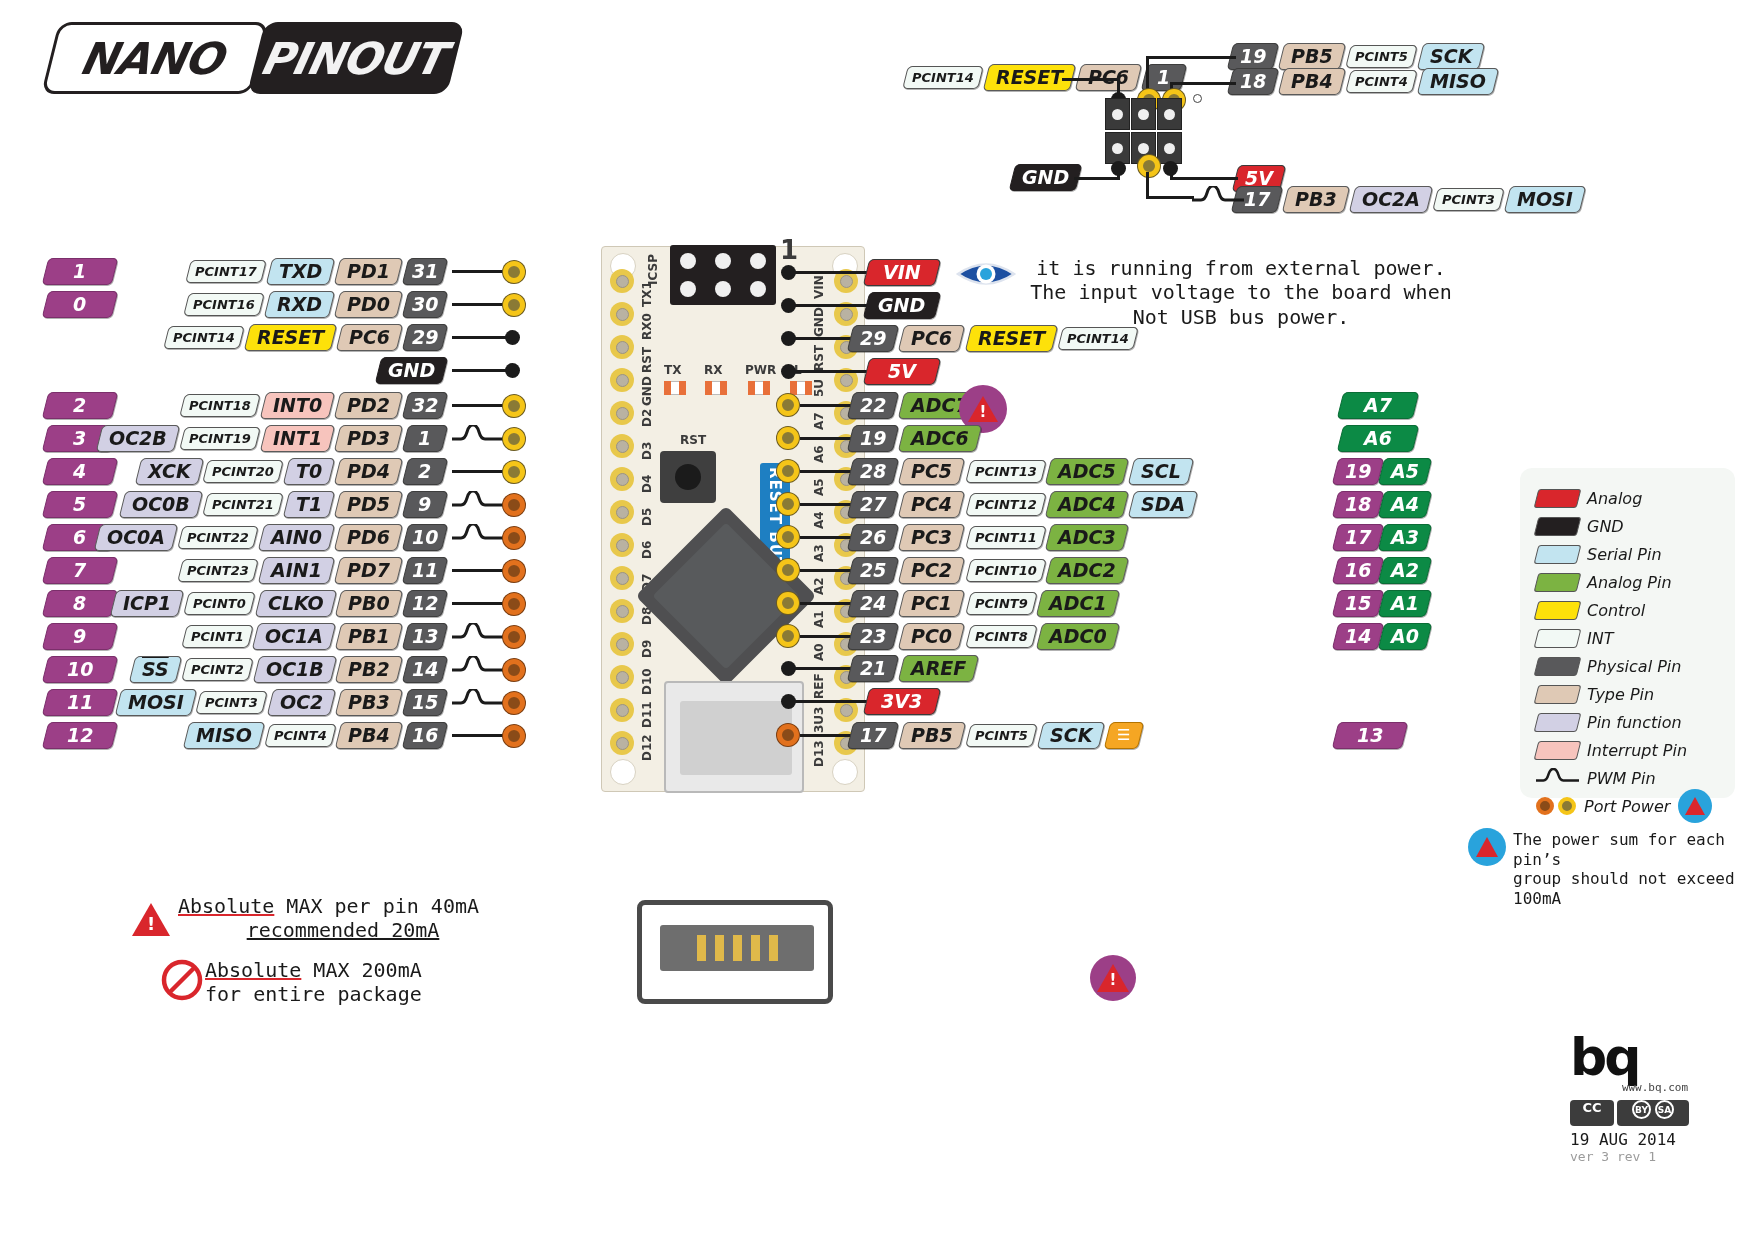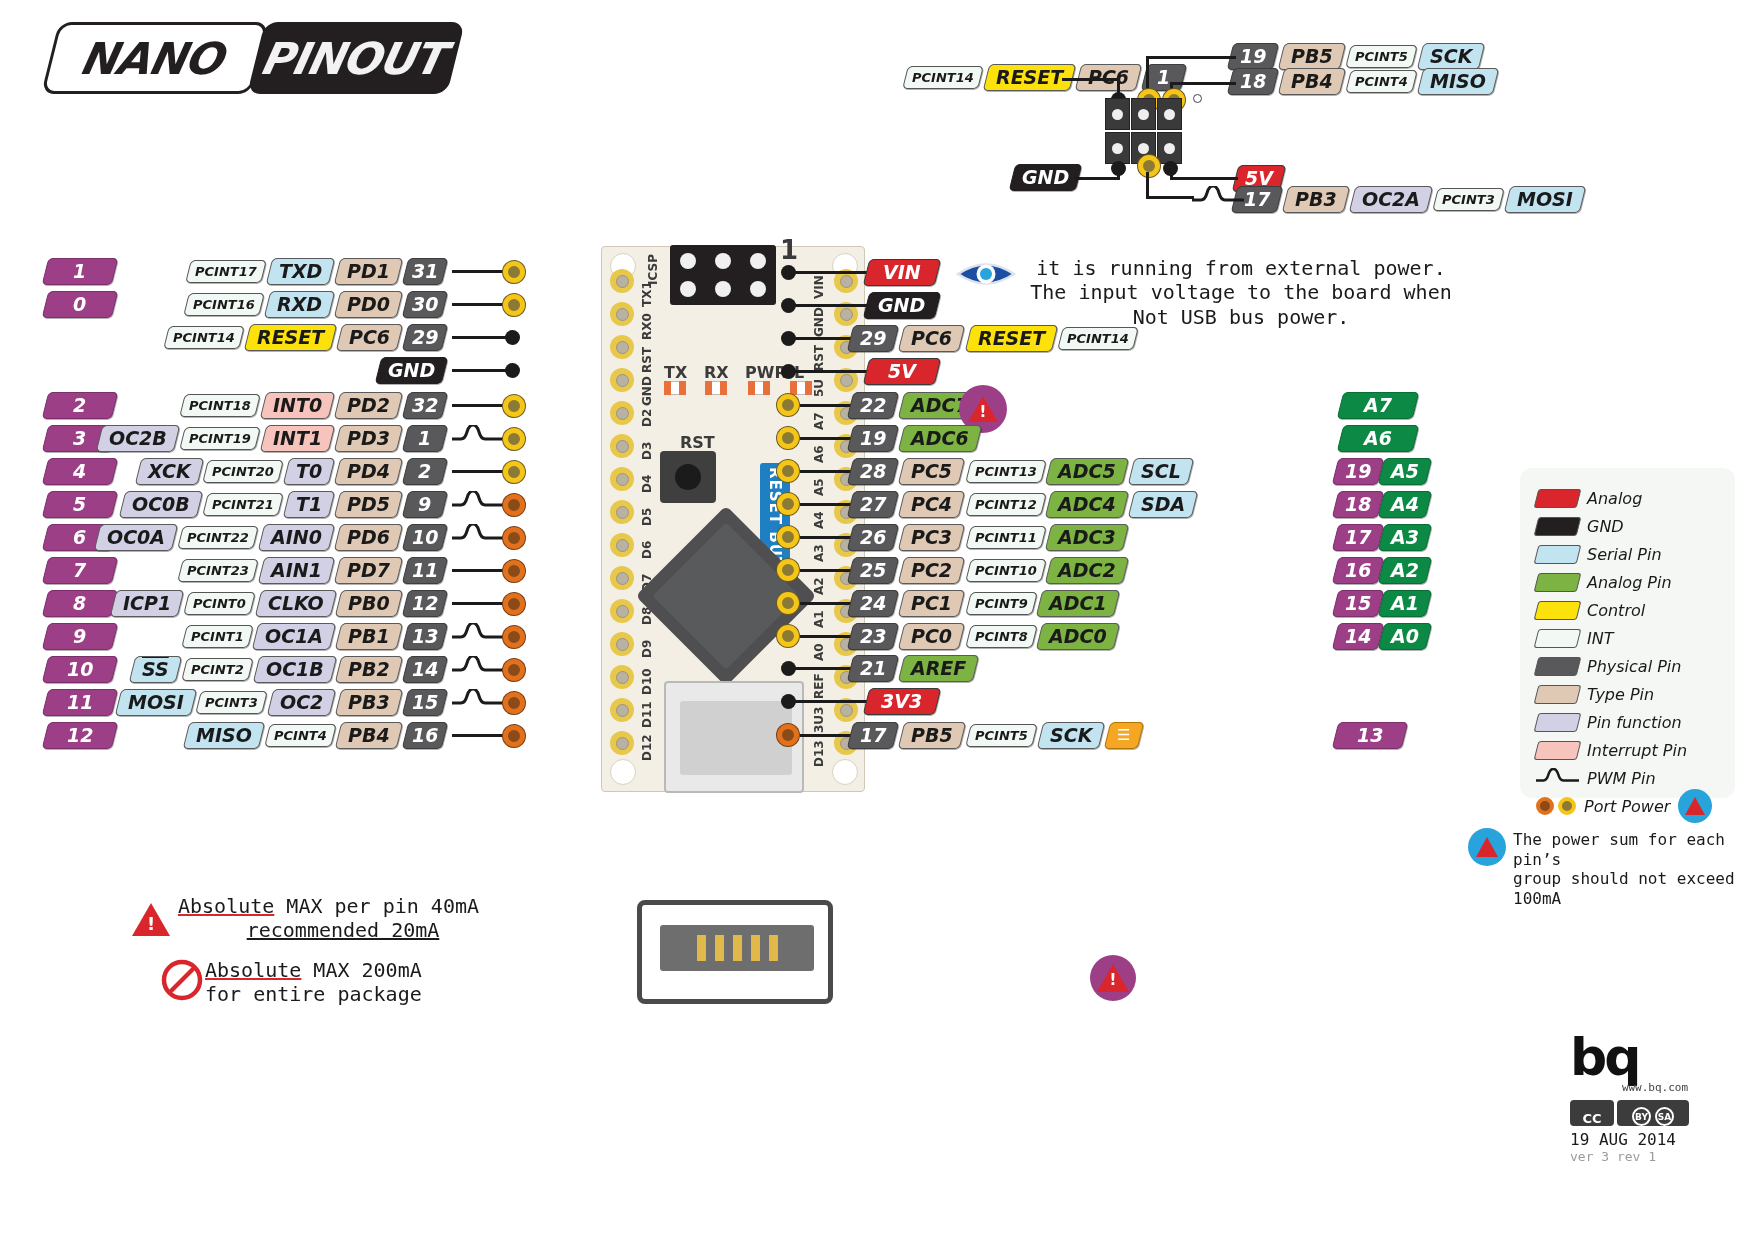--- a/index.html
+++ b/index.html
@@ -85,21 +85,21 @@
   .bhole { position:absolute; width:26px; height:26px; border-radius:50%;
            background:#fff; border:1.5px solid #d8d2c2; }
   .padcol { position:absolute; width:24px; }
   .pad { position:absolute; width:24px; height:24px; border-radius:50%;
          background:#e8c84b; display:flex; align-items:center; justify-content:center; }
   .pad i { display:block; width:13px; height:13px; border-radius:50%;
            background:#b9b2a2; border:1px solid #9a9384; }
   .silk { position:absolute; font-family:"DejaVu Sans", sans-serif; font-size:12px;
           font-weight:bold; color:#3b3b3b; writing-mode:vertical-rl;
           transform:rotate(180deg); letter-spacing:0px; }
-  .silkh { position:absolute; font-family:"DejaVu Sans", sans-serif; font-size:16px;
+  .silkh { position:absolute; font-family:"DejaVu Sans", sans-serif; font-size:12px;
            font-weight:bold; color:#3b3b3b; }
   #icsp-board { position:absolute; left:68px; top:-2px; width:106px; height:60px;
                 background:#231f20; border-radius:3px; }
   #icsp-board .ip { position:absolute; width:16px; height:16px; border-radius:50%;
                     background:#f0f0f0; }
   #mcu { position:absolute; left:60px; top:285px; width:128px; height:128px;
          background:#4f4f51; transform:rotate(45deg); border-radius:6px; }
   #mcu-in { position:absolute; left:12px; top:12px; width:104px; height:104px;
             background:#585a5c; border-radius:4px; }
   #usb { position:absolute; left:62px; top:434px; width:140px; height:112px;
@@ -162,21 +162,21 @@
                 justify-content:center; gap:9px; }
   #usbjack-in b { display:block; width:9px; height:26px; background:#e0b94a; }
 
   #bq { position:absolute; left:1570px; top:1035px; width:170px; }
   #bq-mark { font-family:"DejaVu Sans", sans-serif; font-weight:bold; font-size:52px;
              color:#111; line-height:.85; letter-spacing:-3px; }
   #bq-url { font-family:"DejaVu Sans Mono", monospace; font-size:11px; color:#444;
             text-align:center; margin-top:2px; }
   #cc { display:flex; gap:3px; margin-top:6px; align-items:center; }
   .ccbox { height:26px; background:#3c3c3c; border-radius:4px; color:#fff;
-           display:flex; align-items:flex-end; justify-content:center; gap:4px; padding:0 5px;
+           display:flex; align-items:flex-start; justify-content:center; gap:4px; padding:0 5px;
            font-family:"DejaVu Sans", sans-serif; font-weight:bold; font-size:13px; }
   .ccdot { width:19px;height:19px;border-radius:50%;border:2px solid #fff;
            display:flex;align-items:center;justify-content:center;font-size:11px; }
   #bq-date { font-family:"DejaVu Sans Mono", monospace; font-size:16px; color:#1a1a1a;
              margin-top:4px; }
   #bq-ver { font-family:"DejaVu Sans Mono", monospace; font-size:13px; color:#9b9b9b; }
 
   .cap-line { position:absolute; background:#1b1b1b; }
 </style>
 </head>

